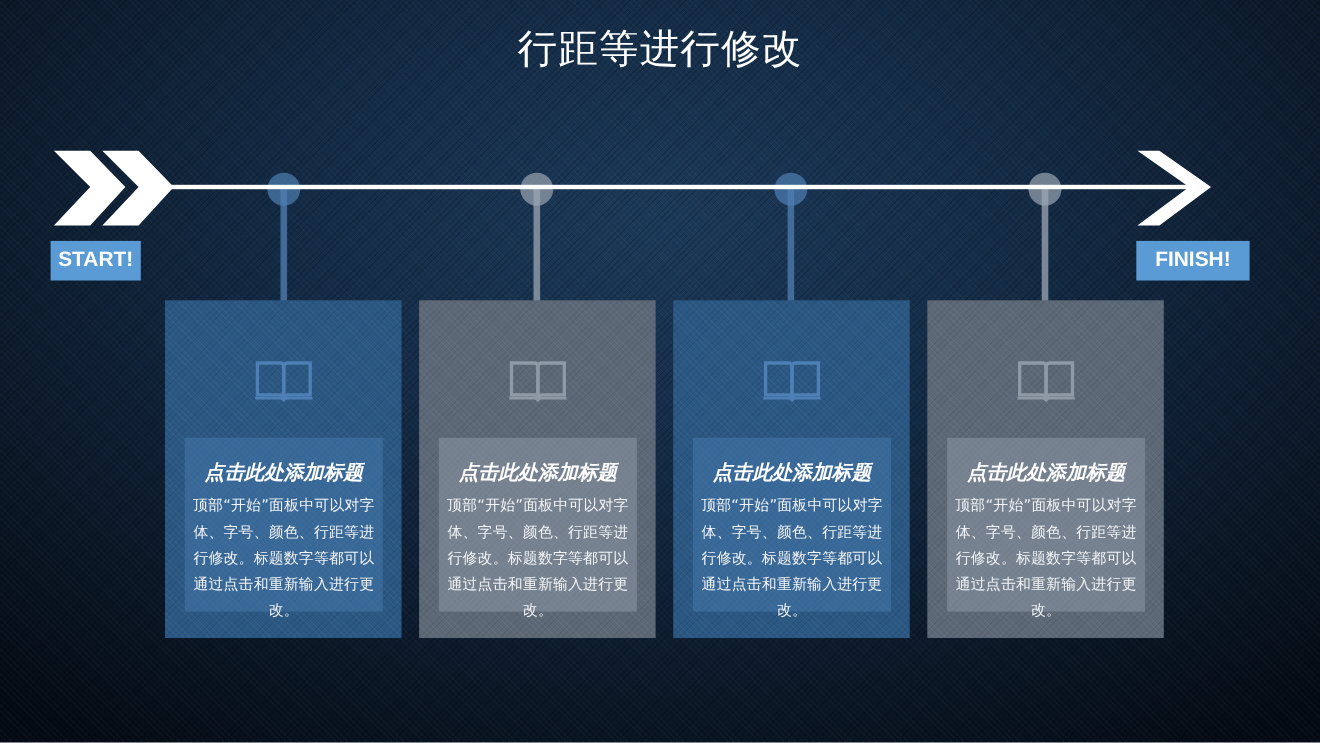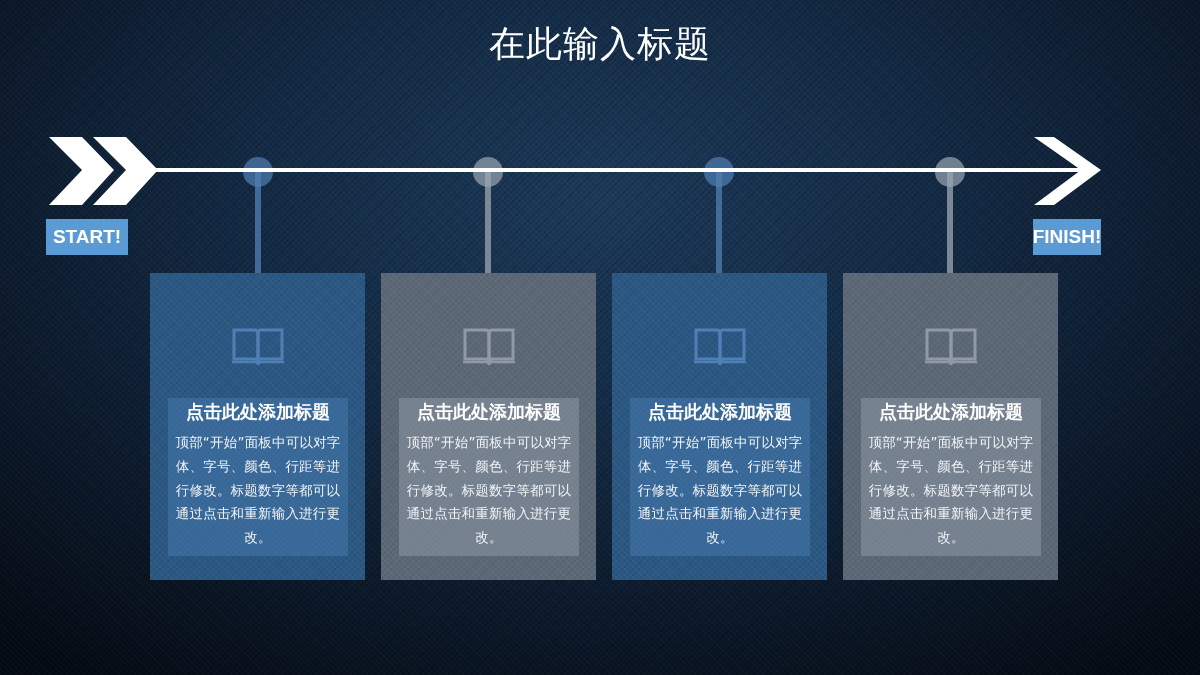--- a/index.html
+++ b/index.html
@@ -15,46 +15,46 @@
     position:absolute; left:0; width:1200px; top:20px; text-align:center;
     color:#ffffff; font-size:36px; letter-spacing:1px;
   }
   svg.timeline { position:absolute; left:0; top:0; }
   .tag {
     position:absolute; color:#ffffff; font-weight:bold; font-size:19px;
     font-family: "Liberation Sans", "DejaVu Sans", sans-serif;
     display:flex; align-items:center; justify-content:center;
   }
   .tag.start { left:46px; top:219px; width:82px; height:36px; }
-  .tag.finish { left:1033px; top:219px; width:68px; height:36px; }
+  .tag.finish { left:1033px; top:219px; width:103px; height:36px; }
   .card {
     position:absolute; top:273px; width:215px; height:307px;
     background-image:
       repeating-linear-gradient(45deg, rgba(255,255,255,0.04) 0 1px, transparent 1px 4px),
       repeating-linear-gradient(-45deg, rgba(0,0,0,0.07) 0 1px, transparent 1px 4px);
   }
   .card .book {
     position:absolute; left:81px; top:53px; width:54px; height:40px;
   }
   .card .textbox {
     position:absolute; left:18px; top:125px; width:180px; height:158px;
     text-align:center; color:#ffffff;
   }
   .card .heading {
-    font-size:18px; font-weight:bold; line-height:26px; margin-top:1px; white-space:nowrap;
+    font-size:18px; font-weight:bold; line-height:26px; margin-top:19px; white-space:nowrap;font-style:italic;
   }
   .card .body {
     font-size:13.5px; line-height:23.8px; margin-top:6px; padding:0 2px;
     color:#f2f4f7; letter-spacing:0.2px;text-align:center;
   }
 </style>
 </head>
 <body>
 
-<div class="title">在此输入标题</div>
+<div class="title">行距等进行修改</div>
 
 <svg class="timeline" width="1200" height="675">
 
   <rect x="255" y="172" width="6" height="102" fill="#4a76a6" opacity="0.85"></rect>
   <rect x="485" y="172" width="6" height="102" fill="#8d98a6" opacity="0.85"></rect>
   <rect x="716" y="172" width="6" height="102" fill="#4a76a6" opacity="0.85"></rect>
   <rect x="947" y="172" width="6" height="102" fill="#8d98a6" opacity="0.85"></rect>
 
   <circle cx="258" cy="172" r="15" fill="#4f7fb2" opacity="0.7"></circle>
   <circle cx="488" cy="172" r="15" fill="#9aa5b2" opacity="0.7"></circle>

